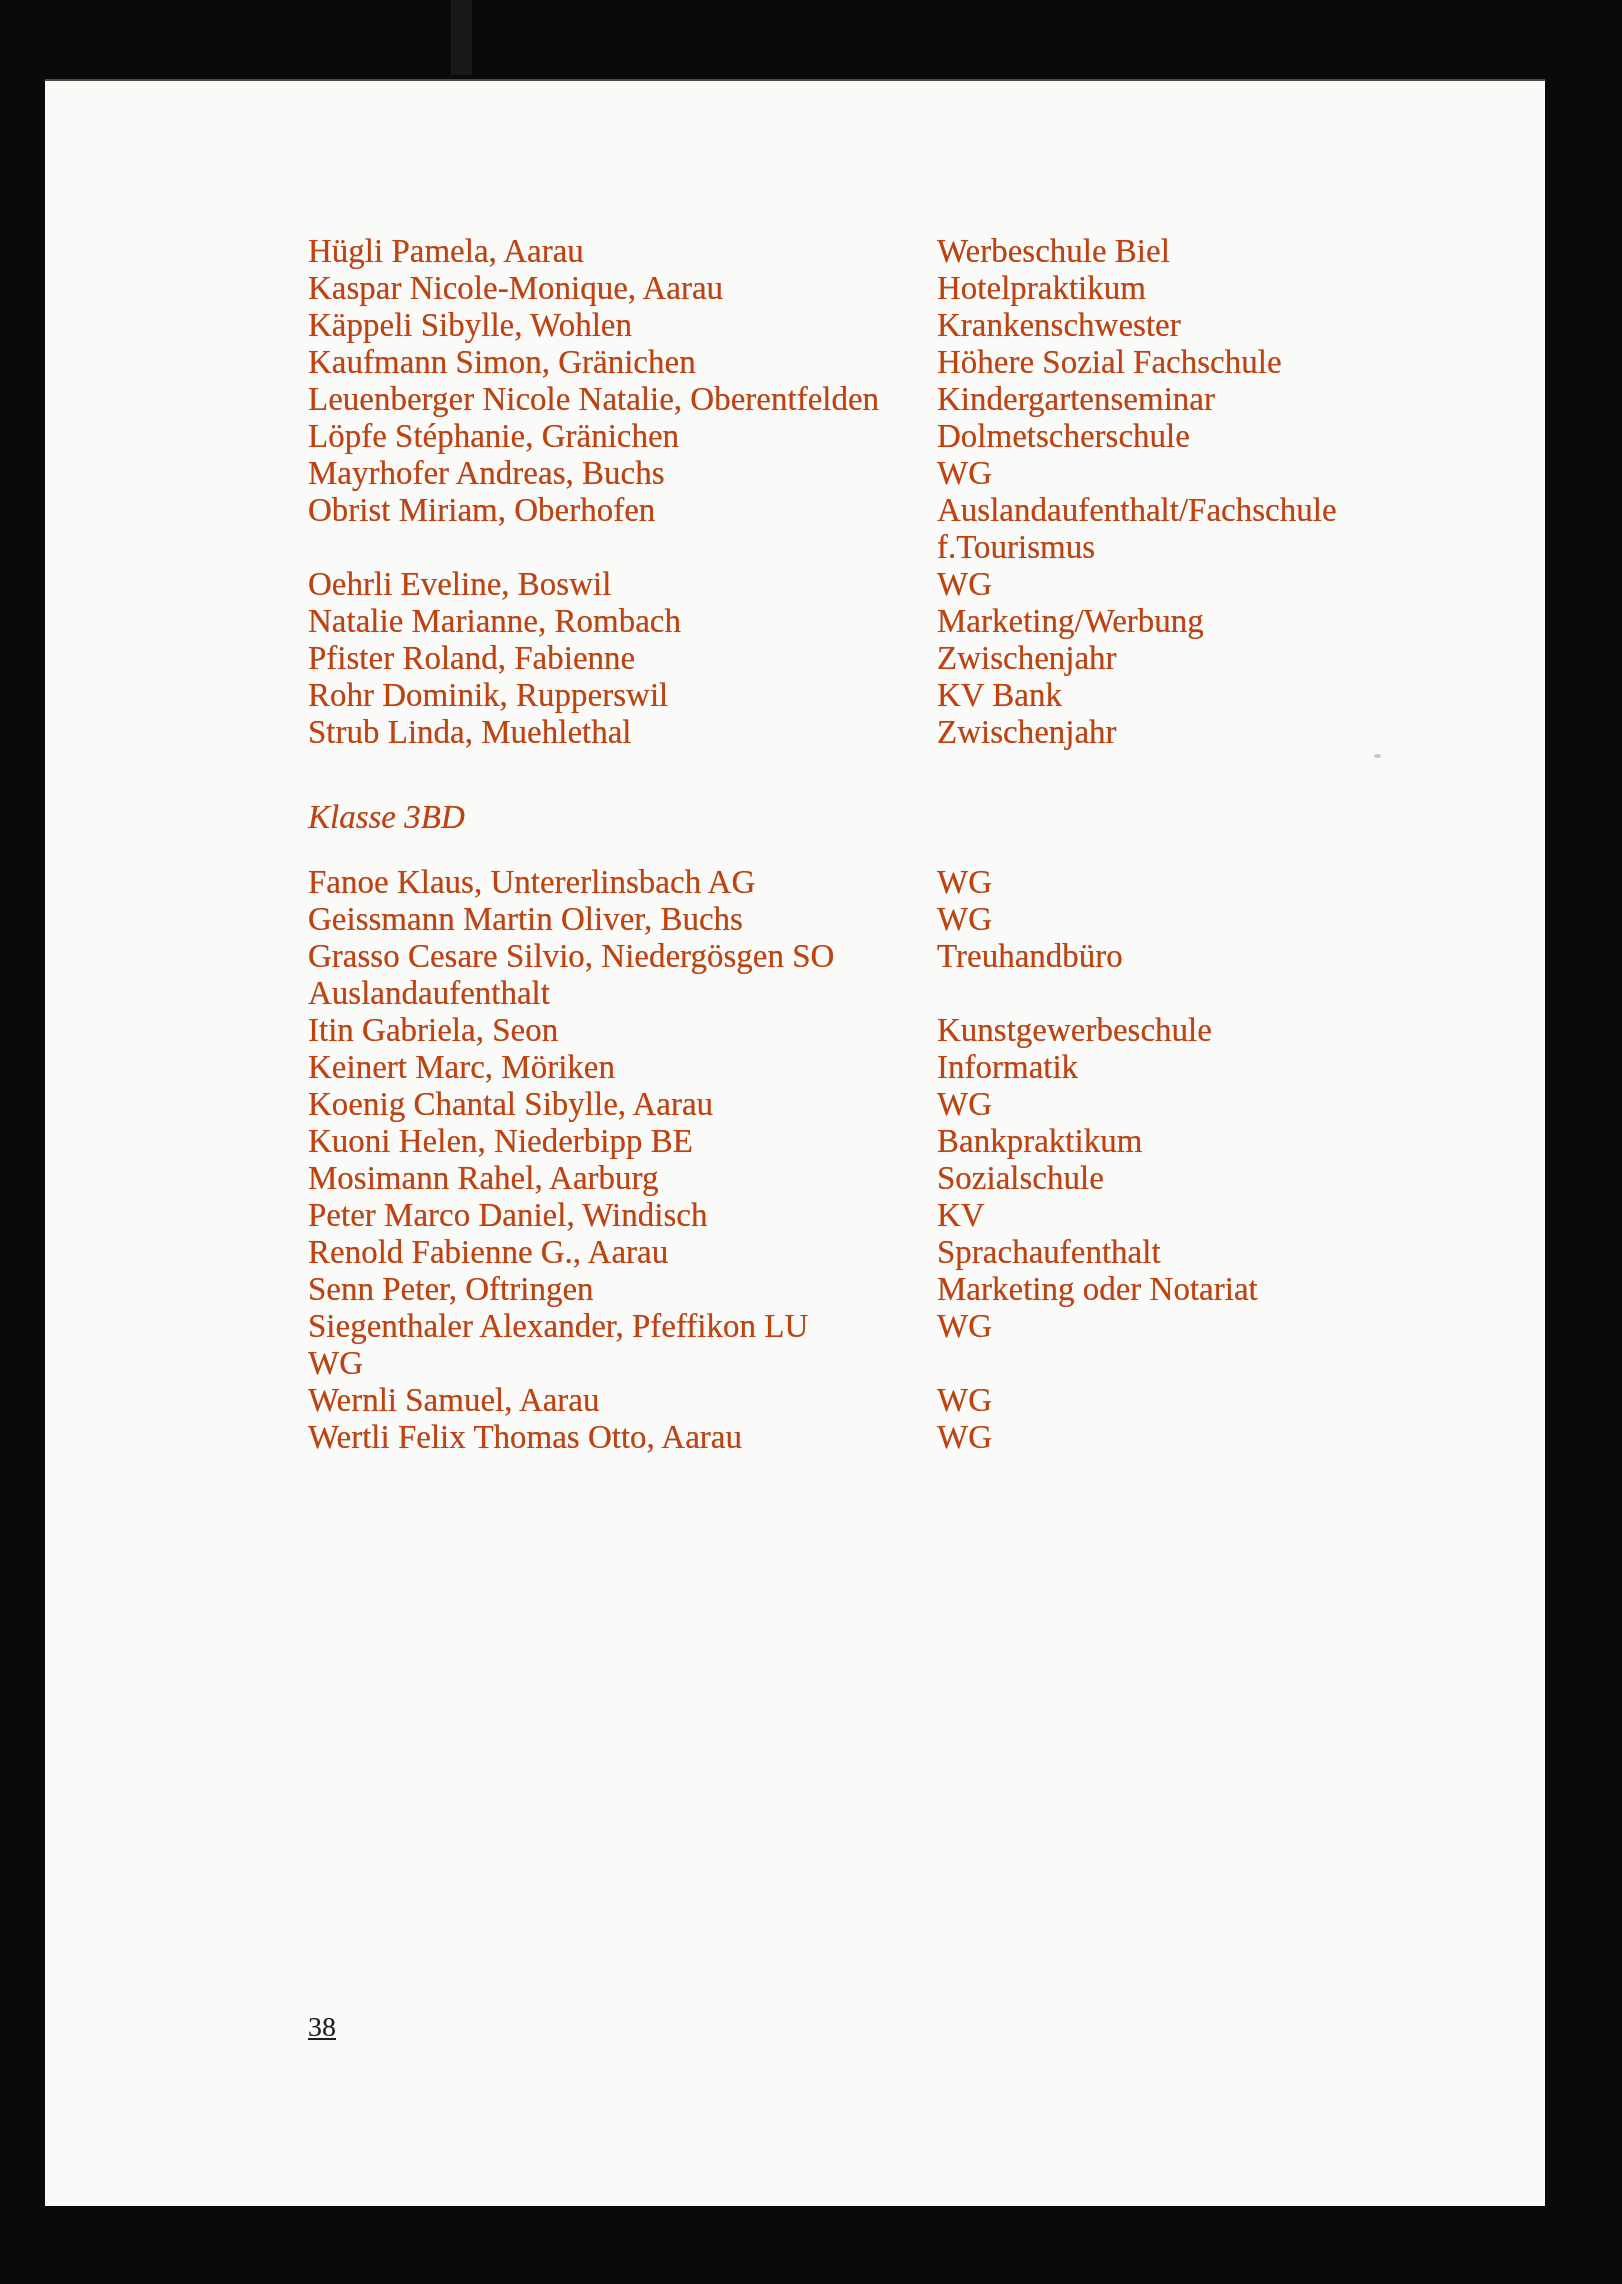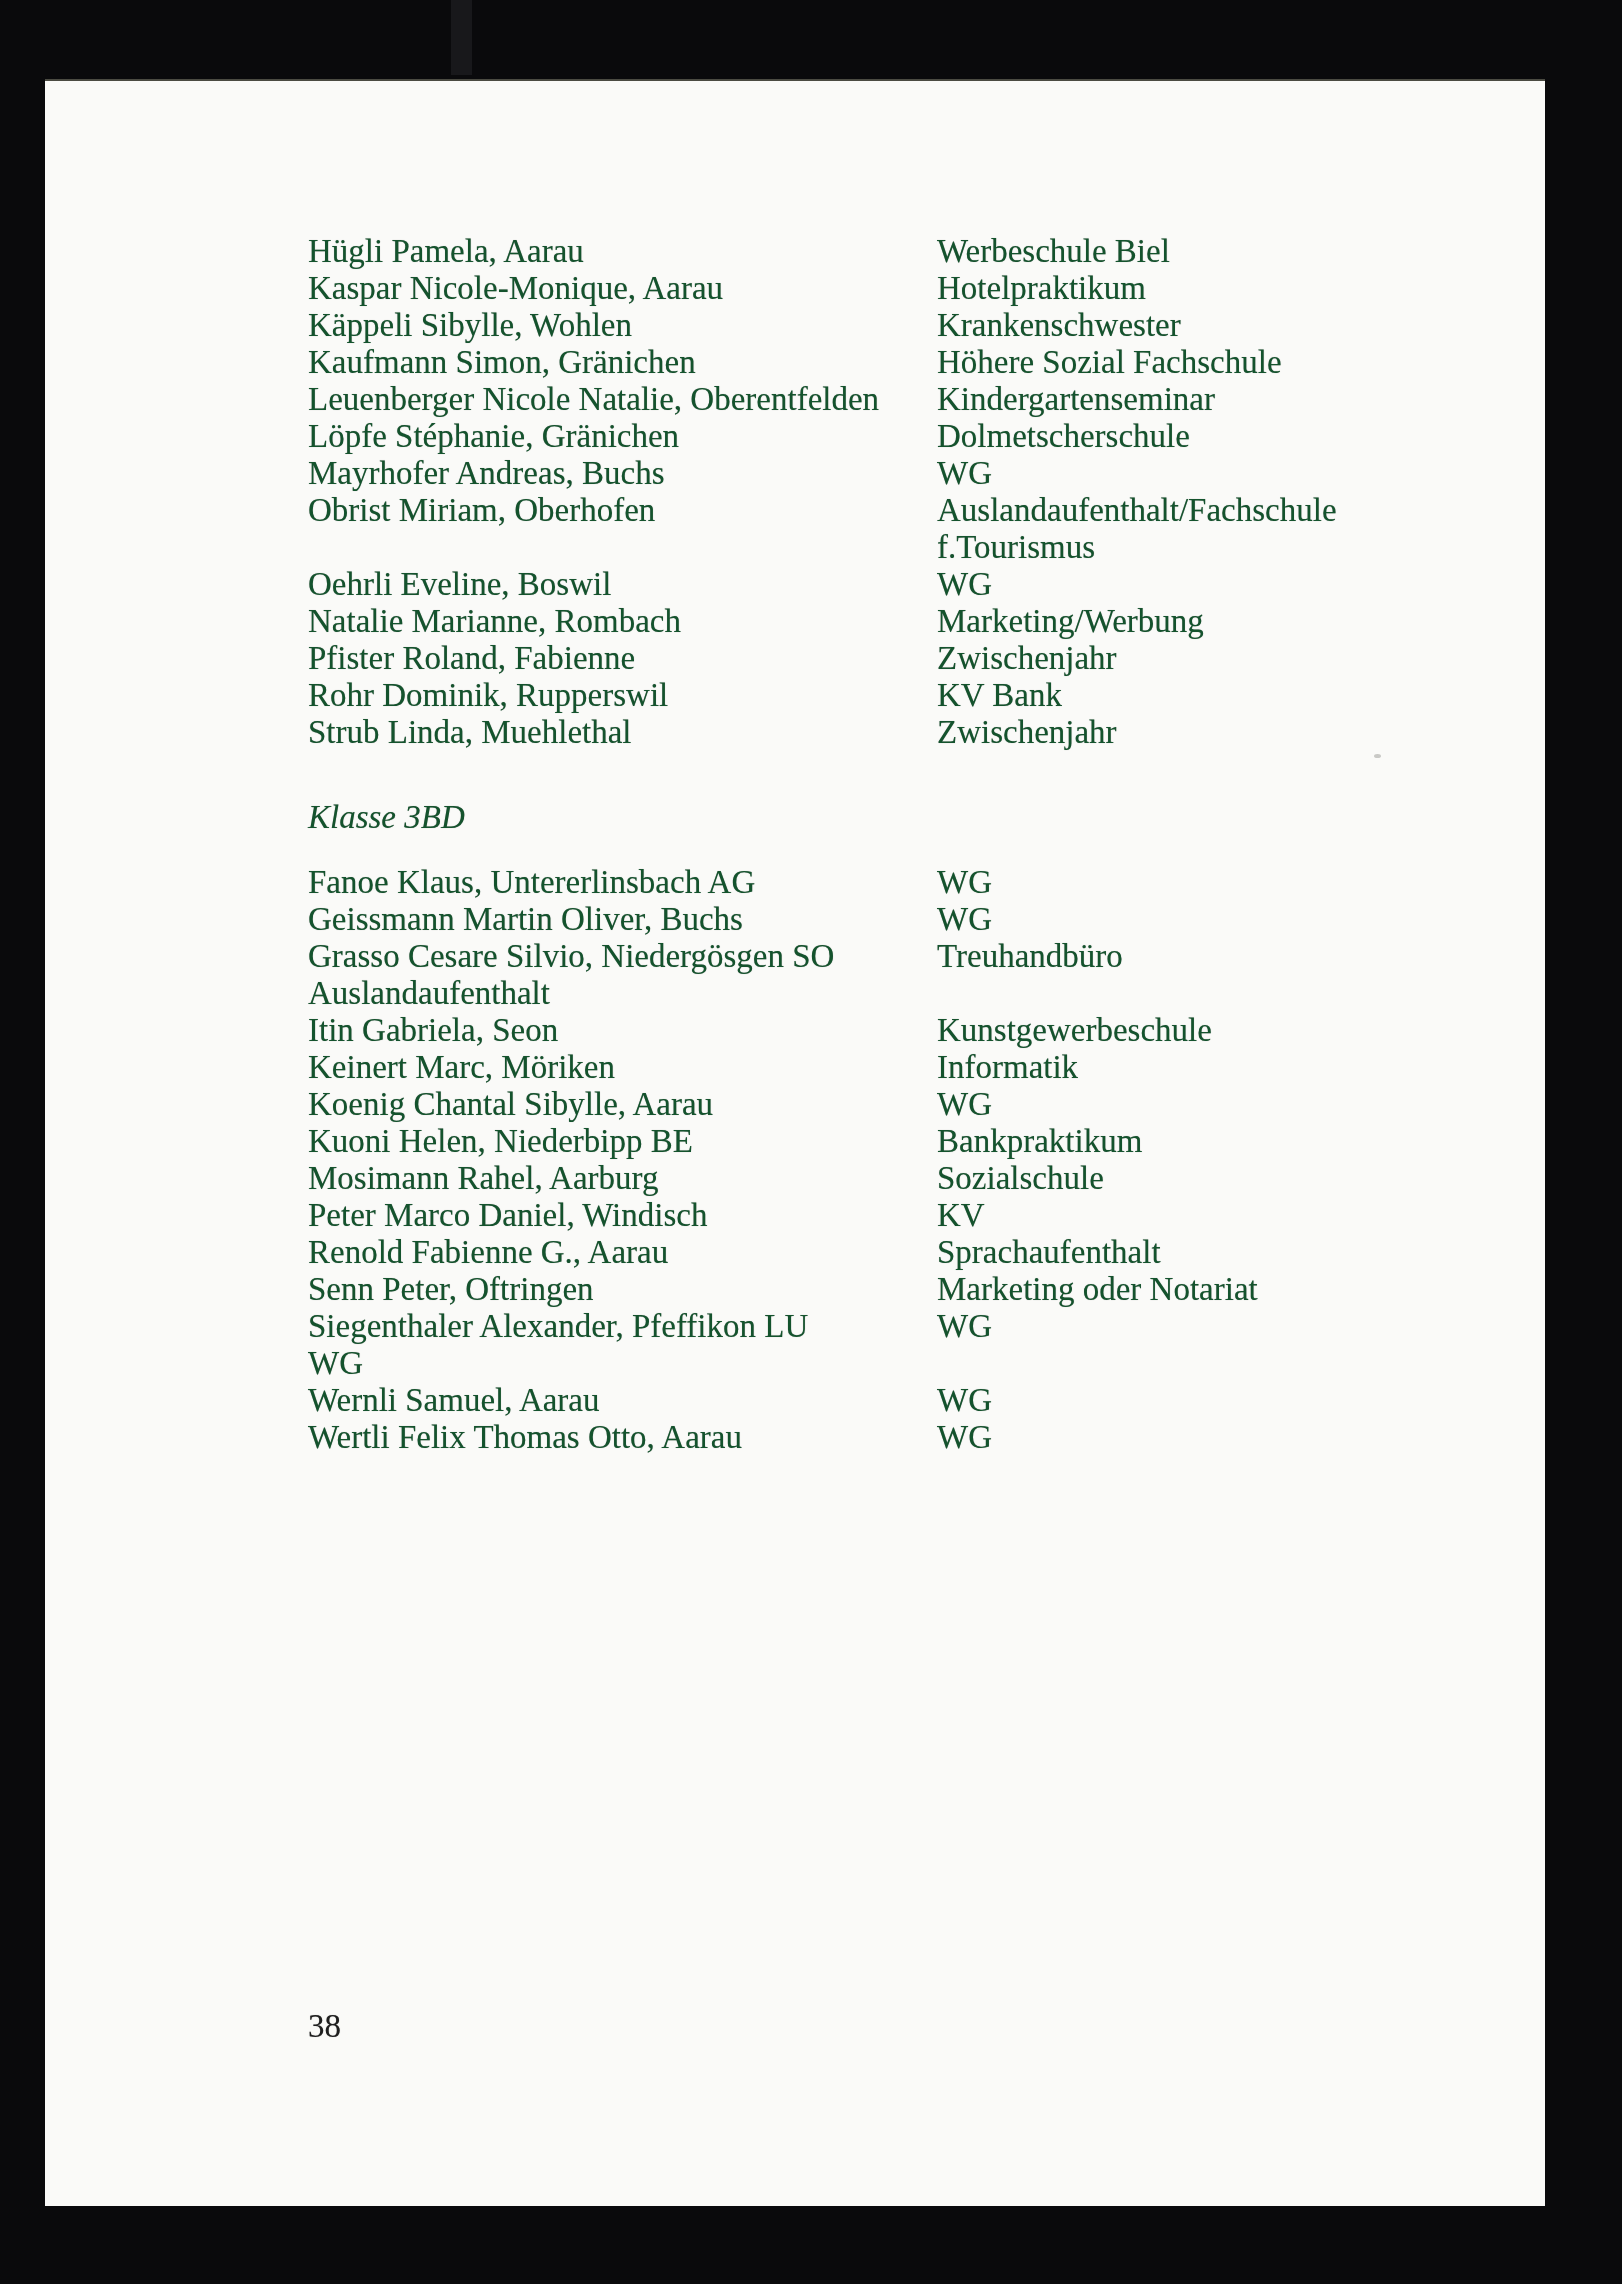--- a/index.html
+++ b/index.html
@@ -38,21 +38,21 @@
     height: 2.4px;
     background: #2b2b22;
     opacity: 0.85;
   }
   .content {
     position: absolute;
     left: 263px;
     top: 0;
     right: 24px;
     padding-top: 154px;
-    color: #14532d;
+    color: #c2410c;
     font-size: 33px;
     line-height: 37px;
     text-shadow: 0 0 0.8px rgba(20,20,20,0.4);
   }
   .row {
     display: flex;
     white-space: nowrap;
   }
   .cell-name {
     flex: none;
@@ -63,24 +63,25 @@
   }
   .class-heading {
     font-style: italic;
     margin-top: 48px;
     margin-bottom: 27.6px;
   }
   .page-number {
     position: absolute;
     left: 263px;
     top: 1929px;
-    font-size: 33px;
+    font-size: 28px;
     line-height: 37px;
     color: #1e1e1e;
     text-shadow: 0 0 0.8px rgba(20,20,20,0.4);
+    text-decoration: underline;
   }
   .speck {
     position: absolute;
     left: 1329px;
     top: 675px;
     width: 6.5px;
     height: 4px;
     border-radius: 50%;
     background: #c9c9c6;
   }

